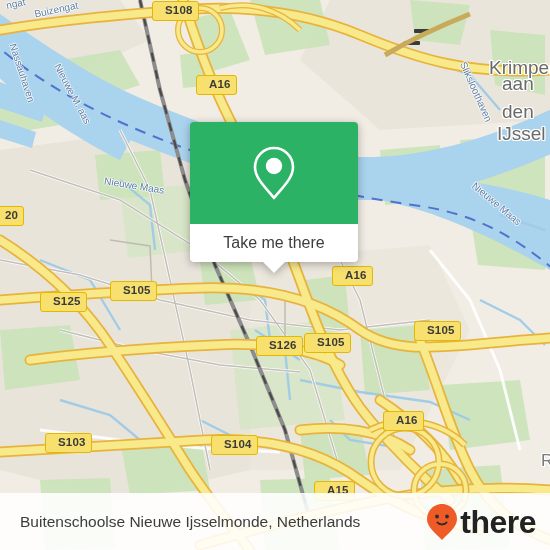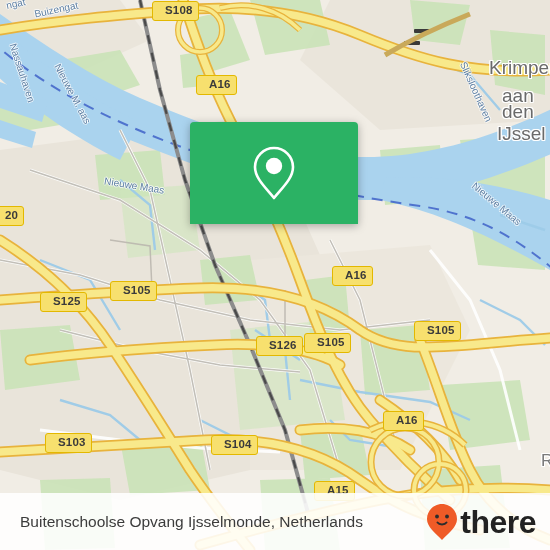--- a/index.html
+++ b/index.html
@@ -340,21 +340,21 @@
       <div class="water-label" style="left:34px; top:4px;   transform:rotate(-12deg);">Buizengat</div>
       <div class="water-label" style="left:18px; top:42px;  transform:rotate(72deg); transform-origin:left top;">Nassauhaven</div>
       <div class="water-label" style="left:62px; top:62px;  transform:rotate(62deg); transform-origin:left top;">Nieuwe M. aas</div>
       <div class="water-label" style="left:104px;top:180px; transform:rotate(9deg);">Nieuwe Maas</div>
       <div class="water-label" style="left:477px;top:180px; transform:rotate(40deg); transform-origin:left top;">Nieuwe Maas</div>
       <div class="water-label" style="left:468px;top:60px;  transform:rotate(66deg); transform-origin:left top;">Sliksloothaven</div>
     </div>
 
     <div>
       <div class="place-label" style="left:489px;top:57px;">Krimpen</div>
-      <div class="place-label" style="left:502px;top:85px;">aan</div>
+      <div class="place-label" style="left:502px;top:73px;">aan</div>
       <div class="place-label" style="left:502px;top:101px;">den</div>
       <div class="place-label" style="left:497px;top:123px;">IJssel</div>
       <div class="place-label" style="left:541px;top:450px;font-size:17px;color:#7a7a7a;">R</div>
     </div>
 
     <div>
       <div class="shield" style="left:152px;top:1px;">S108</div>
       <div class="shield" style="left:196px;top:75px;">A16</div>
       <div class="shield" style="left:-8px;top:206px;">20</div>
       <div class="shield" style="left:22px;top:292px;margin-left:18px;">S125</div>
@@ -369,26 +369,30 @@
       <div class="shield" style="left:314px;top:481px;">A15</div>
     </div>
 
     <div class="popup">
       <div class="popup-green">
         <svg class="popup-pin" width="46" height="56" viewBox="0 0 46 56">
           <path d="M23 3 C12.5 3 4 11.5 4 22 C4 33 14 42 23 53 C32 42 42 33 42 22 C42 11.5 33.5 3 23 3 Z" fill="none" stroke="#ffffff" stroke-width="2.6" stroke-linejoin="round"></path>
           <circle cx="23" cy="21" r="8.2" fill="#ffffff"></circle>
         </svg>
       </div>
+      <div class="popup-white">
+        <span class="popup-label">Take me there</span>
+        <span class="popup-tail"></span>
+      </div>
     </div>
 
   </div>
 
   <div class="bottom-bar">
-    <div class="bb-title">Buitenschoolse Opvang Ijsselmonde, Netherlands</div>
+    <div class="bb-title">Buitenschoolse Nieuwe Ijsselmonde, Netherlands</div>
     <div class="bb-logo">
       <svg width="32" height="38" viewBox="0 0 32 38">
         <path d="M16 1 C7.7 1 1 7.7 1 16 C1 24 9 29.5 16 37 C23 29.5 31 24 31 16 C31 7.7 24.3 1 16 1 Z" fill="#ef5b27"></path>
         <circle cx="11" cy="13.5" r="1.9" fill="#2d2d2d"></circle>
         <circle cx="21" cy="13.5" r="1.9" fill="#2d2d2d"></circle>
         <path d="M11.5 19.5 C13.3 22 18.7 22 20.5 19.5" fill="none" stroke="#2d2d2d" stroke-width="2" stroke-linecap="round"></path>
       </svg>
       <span class="logo-word">there</span>
     </div>
   </div>

